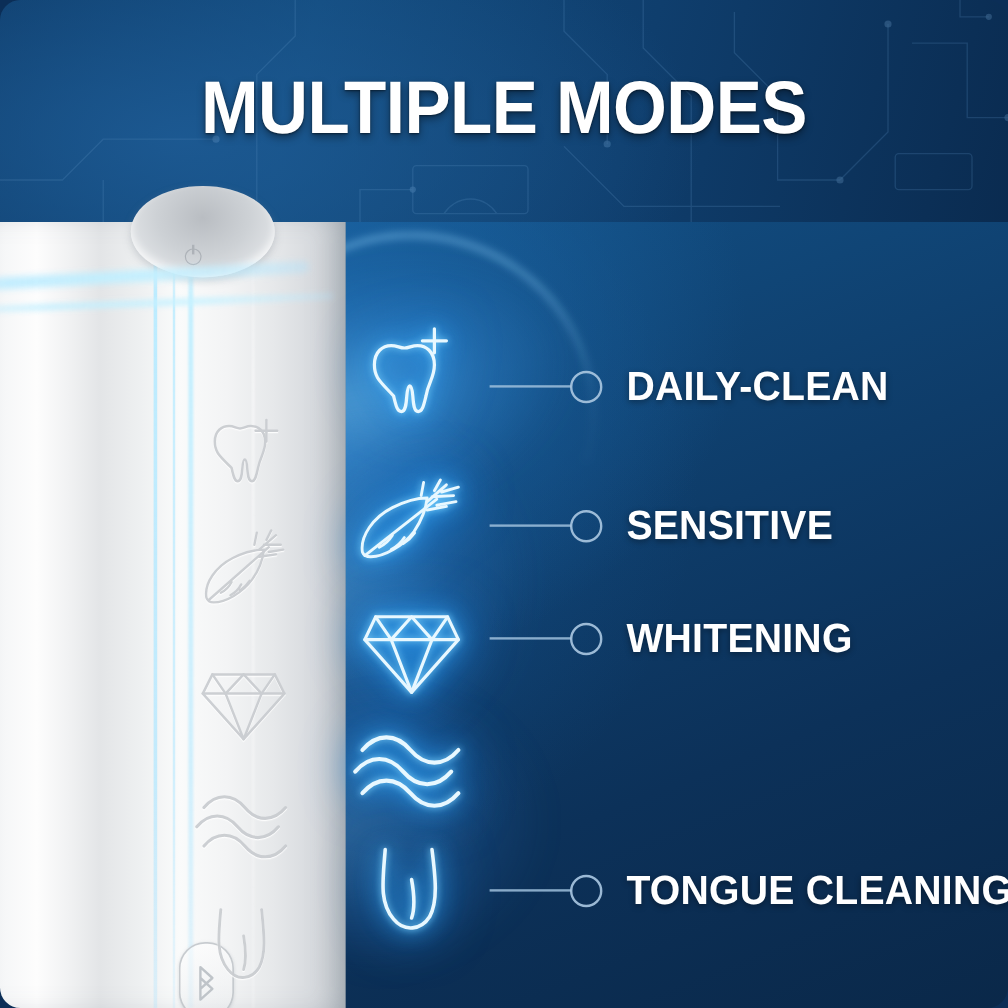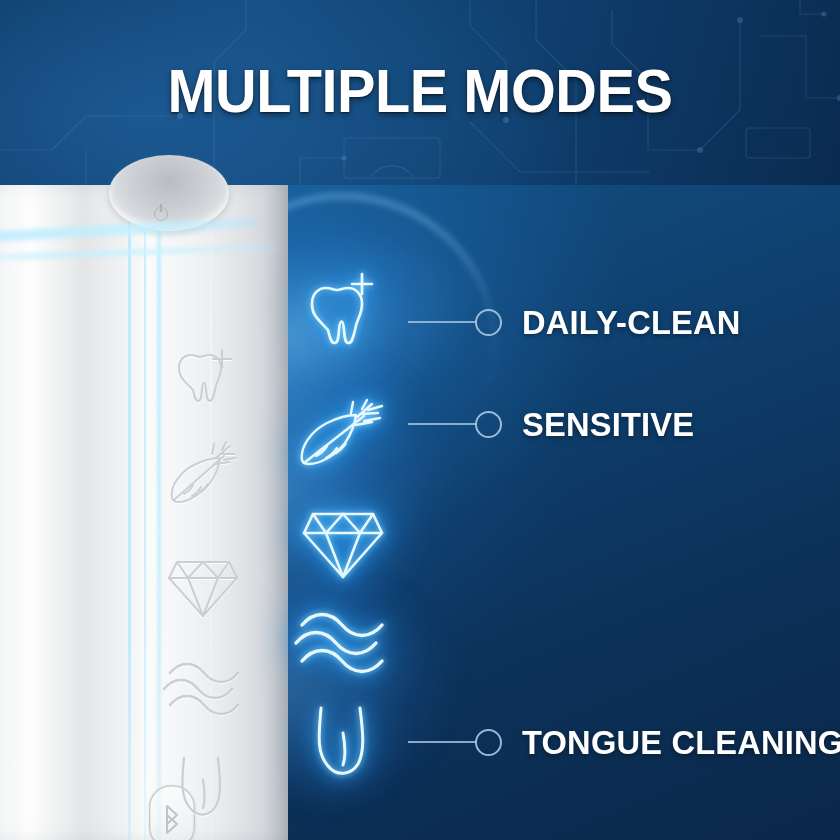--- a/index.html
+++ b/index.html
@@ -2,21 +2,21 @@
 <html><head>
 <meta charset="utf-8">
 <style>
   * { margin:0; padding:0; box-sizing:border-box; }
   html,body { width:840px; height:840px; overflow:hidden; }
   body {
     font-family:"Liberation Sans", sans-serif;
     background:#0b2e57;
     position:relative;
   }
-  #stage { position:absolute; inset:0; width:840px; height:840px; overflow:hidden; }
+  #stage { position:absolute; inset:0; width:840px; height:840px; overflow:hidden;border-radius:17px; }
 
   
   #header {
     position:absolute; left:0; top:0; width:840px; height:185px;
     background:
       radial-gradient(ellipse 620px 300px at 18% 62%, rgba(30,92,150,0.85) 0%, rgba(30,92,150,0) 70%),
       linear-gradient(105deg, #0d3a67 0%, #124a7c 30%, #0f3e6d 62%, #0a2b50 100%);
     overflow:hidden;
   }
   #circuit { position:absolute; inset:0; opacity:0.42; }
@@ -285,26 +285,31 @@
       <path d="M38 33 c2.5 14 2.5 25 0 32"></path>
     </svg>
   </div>
 
   <div class="callout" style="top:302px;">
     <div class="lead-line"></div>
     <div class="lead-dot"></div>
     <div class="callout-label">DAILY-CLEAN</div>
   </div>
 
-  <div class="callout" style="top:404px;">
+  <div class="callout" style="top:418px;">
     <div class="lead-line"></div>
     <div class="lead-dot"></div>
     <div class="callout-label">SENSITIVE</div>
   </div>
 
+  <div class="callout" style="top:512px;">
+    <div class="lead-line"></div>
+    <div class="lead-dot"></div>
+    <div class="callout-label">WHITENING</div>
+  </div>
 
 
   <div class="callout" style="top:722px;">
     <div class="lead-line"></div>
     <div class="lead-dot"></div>
     <div class="callout-label">TONGUE CLEANING</div>
   </div>
 
 </div>
 

